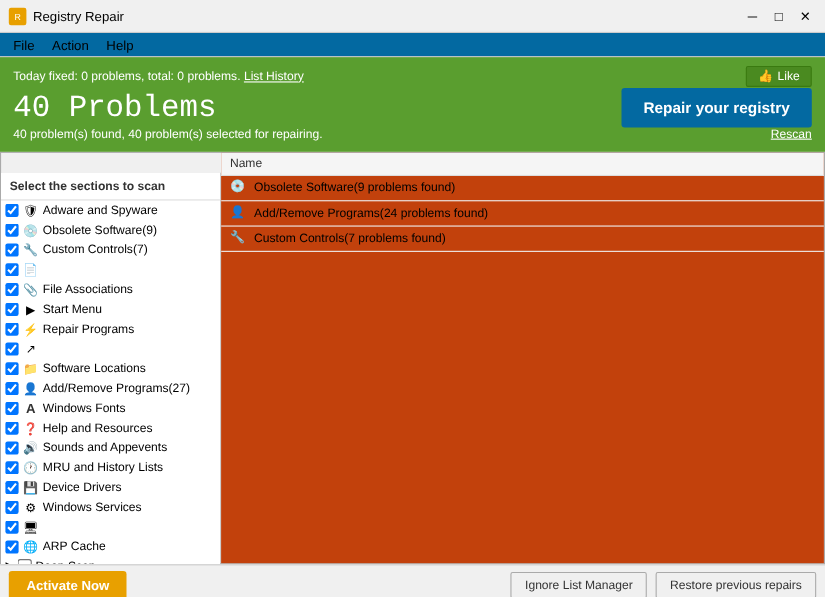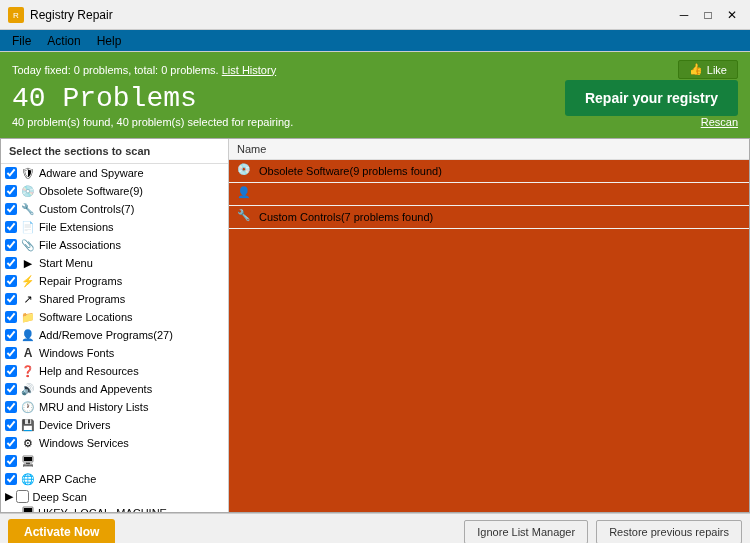--- a/index.html
+++ b/index.html
@@ -58,45 +58,46 @@
       align-items: center;
       gap: 4px;
     }
     .header-title { font-size: 28px; font-weight: 300; margin-bottom: 2px; font-family: Liberation Mono, monospace; }
     .header-subtitle { font-size: 11px; margin-bottom: 6px; display: flex; justify-content: space-between; align-items: center; }
     .rescan-link { color: white; text-decoration: underline; cursor: pointer; font-size: 11px; }
     .repair-btn {
       position: absolute;
       right: 12px;
       top: 28px;
-      background: #15803d;
+      background: #0369a1;
       border: none;
       color: white;
       font-size: 14px;
       font-weight: bold;
       padding: 10px 20px;
       cursor: pointer;
       border-radius: 3px;
     }
 
     
     .main-content {
       display: flex;
       height: calc(543px - 30px - 22px - 80px - 36px);
       border: 1px solid #aaa;
       margin: 0;
     }
 
     
     .left-panel {
-      width: 228px;
+      width: 200px;
       border-right: 1px solid #ccc;
       background: white;
       overflow-y: auto;
       flex-shrink: 0;
+      margin-top: 18px;
     }
     .left-panel-header {
       background: white;
       padding: 6px 8px;
       font-size: 11px;
       font-weight: bold;
       border-bottom: 1px solid #ddd;
       color: #333;
     }
     .scan-item {
@@ -254,41 +255,39 @@
       <span class="item-label">Obsolete Software(9)</span>
     </div>
     <div class="scan-item">
       <input type="checkbox" checked="" style="">
       <span class="item-icon">🔧</span>
       <span class="item-label">Custom Controls(7)</span>
     </div>
     <div class="scan-item">
       <input type="checkbox" checked="" style="">
       <span class="item-icon">📄</span>
-      <span class="item-label">File Extensions</span>
     </div>
     <div class="scan-item">
       <input type="checkbox" checked="" style="">
       <span class="item-icon">📎</span>
       <span class="item-label">File Associations</span>
     </div>
     <div class="scan-item">
       <input type="checkbox" checked="" style="">
       <span class="item-icon">▶</span>
       <span class="item-label">Start Menu</span>
     </div>
     <div class="scan-item">
       <input type="checkbox" checked="" style="">
       <span class="item-icon">⚡</span>
       <span class="item-label">Repair Programs</span>
     </div>
     <div class="scan-item">
       <input type="checkbox" checked="" style="">
       <span class="item-icon">↗</span>
-      <span class="item-label">Shared Programs</span>
     </div>
     <div class="scan-item">
       <input type="checkbox" checked="" style="">
       <span class="item-icon">📁</span>
       <span class="item-label">Software Locations</span>
     </div>
     <div class="scan-item">
       <input type="checkbox" checked="" style="">
       <span class="item-icon">👤</span>
       <span class="item-label">Add/Remove Programs(27)</span>
@@ -346,20 +345,21 @@
   </div>
 
   <div class="right-panel">
     <div class="right-panel-header">Name</div>
     <div class="result-item">
       <span class="result-icon">💿</span>
       <span>Obsolete Software(9 problems found)</span>
     </div>
     <div class="result-item">
       <span class="result-icon">👤</span>
+      <span>Add/Remove Programs(24 problems found)</span>
     </div>
     <div class="result-item">
       <span class="result-icon">🔧</span>
       <span>Custom Controls(7 problems found)</span>
     </div>
   </div>
 </div>
 
 <div class="bottom-bar">
   <button class="activate-btn">Activate Now</button>

